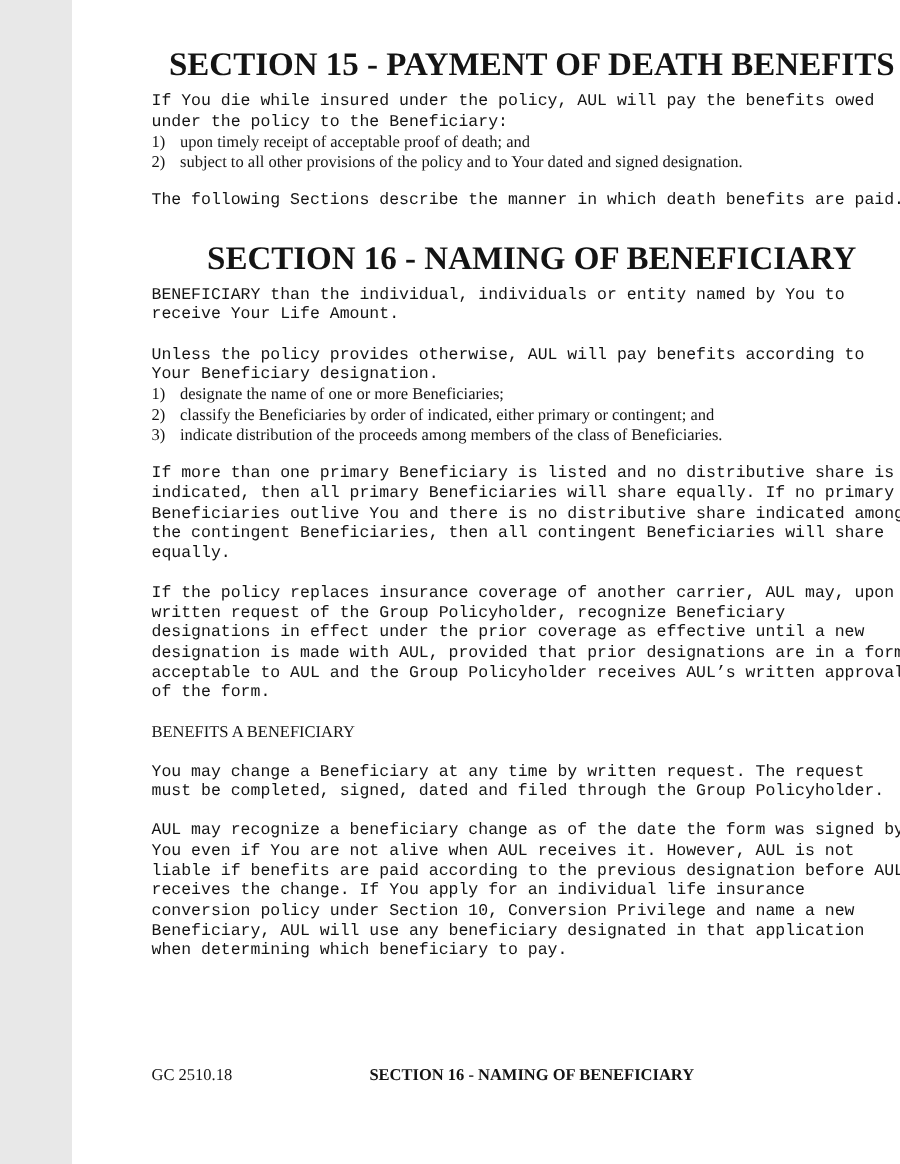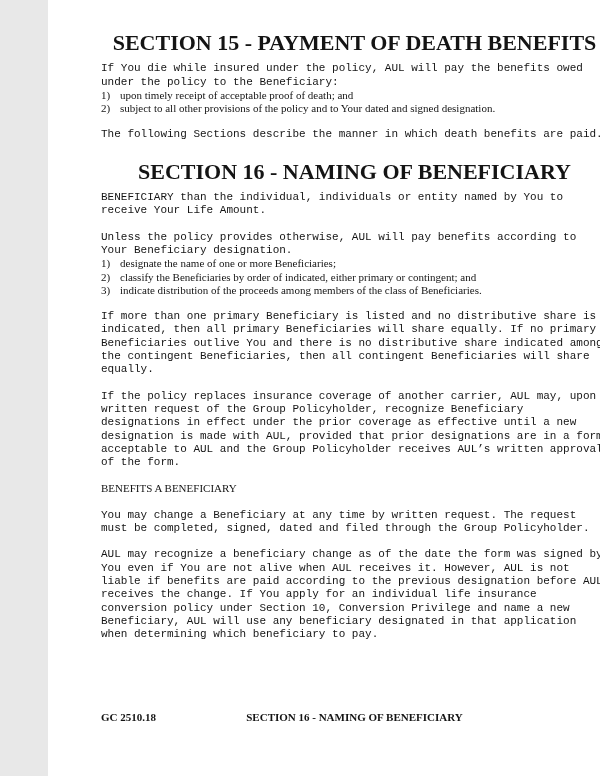--- a/index.html
+++ b/index.html
@@ -58,21 +58,21 @@
     top: 711px;
     left: 53px;
     width: 507px;
     text-align: center;
     font-weight: bold;
   }
   .doc-code {
     position: absolute;
     left: 0;
     top: 0;
-    font-weight: bold;
+    font-weight: normal;
   }
 </style>
 </head>
 <body>
 
 <div class="page">
   <div class="content">
 
     <h1 class="section-title">SECTION 15 - PAYMENT OF DEATH BENEFITS</h1>
 

